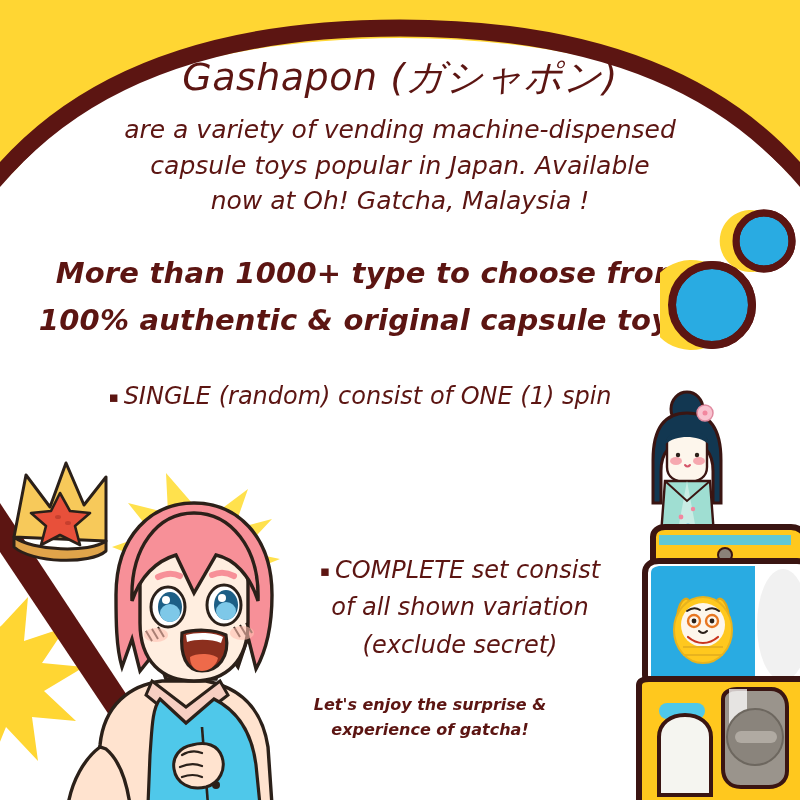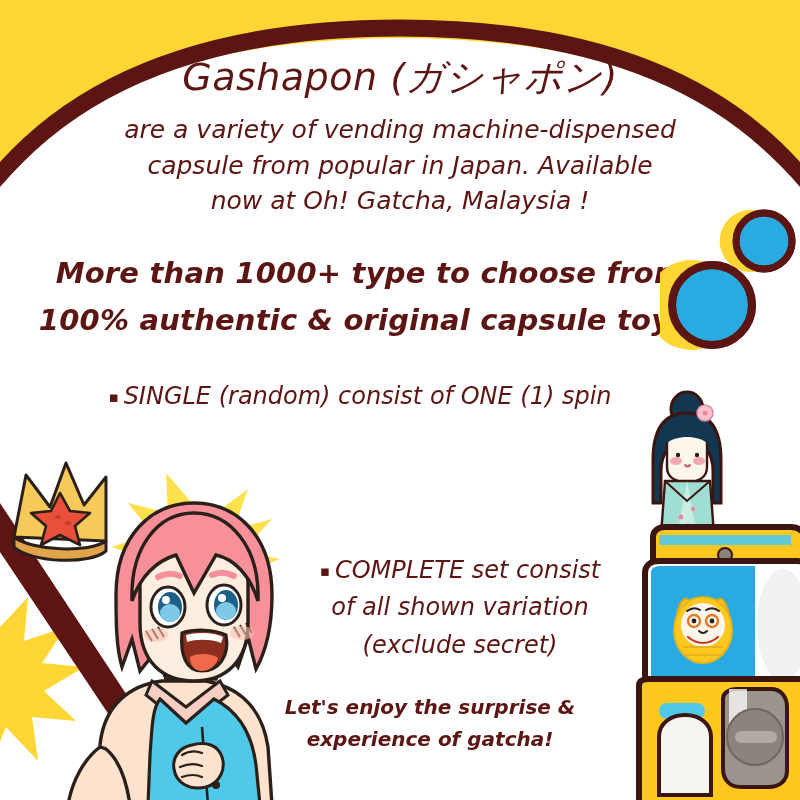--- a/index.html
+++ b/index.html
@@ -46,21 +46,21 @@
     font-size:24px;font-style:italic;line-height:1.56;color:#5c1512;
   }
   .blk-complete{
     position:absolute;top:552px;left:250px;width:420px;
     font-size:24px;font-style:italic;line-height:1.56;color:#5c1512;
   }
   .blk-single div,.blk-complete div{white-space:nowrap;}
 
   .tagline{
     position:absolute;top:692px;left:180px;width:500px;
-    font-size:20px;font-weight:bold;font-style:italic;
+    font-size:16px;font-weight:bold;font-style:italic;
     line-height:1.58;color:#5c1512;
   }
   .tagline div{white-space:nowrap;}
 
   .bullet{font-style:normal;font-size:15px;vertical-align:2px;margin-right:5px;}
 
   
   .art{position:absolute;}
   .art svg{display:block;}
   #capsules{left:660px;top:205px;}
@@ -83,21 +83,21 @@
 
     <path d="M-40,244 C40,104 190,41 400,41 C610,41 760,104 840,244 L840,800 L-40,800 Z" fill="#ffffff"></path>
   </svg>
 
   <div class="content">
 
     <div class="title">Gashapon (ガシャポン)</div>
 
     <div class="lede">
       <div>are a variety of vending machine-dispensed</div>
-      <div>capsule from popular in Japan. Available</div>
+      <div>capsule toys popular in Japan. Available</div>
       <div>now at Oh! Gatcha, Malaysia !</div>
     </div>
 
     <div class="headline">
       <div>More than 1000+ type to choose from</div>
       <div>100% authentic &amp; original capsule toys!</div>
     </div>
 
     <div class="blk-single">
       <div><span class="bullet">▪</span><span>SINGLE (random) consist of ONE (1) spin</span></div>

